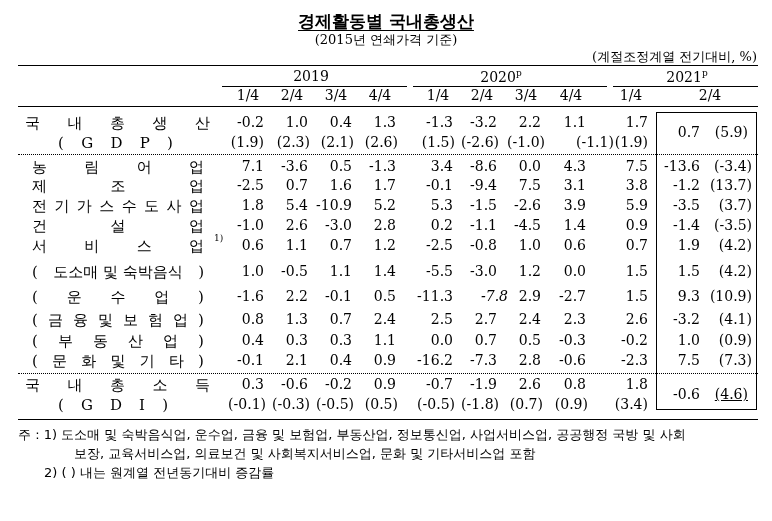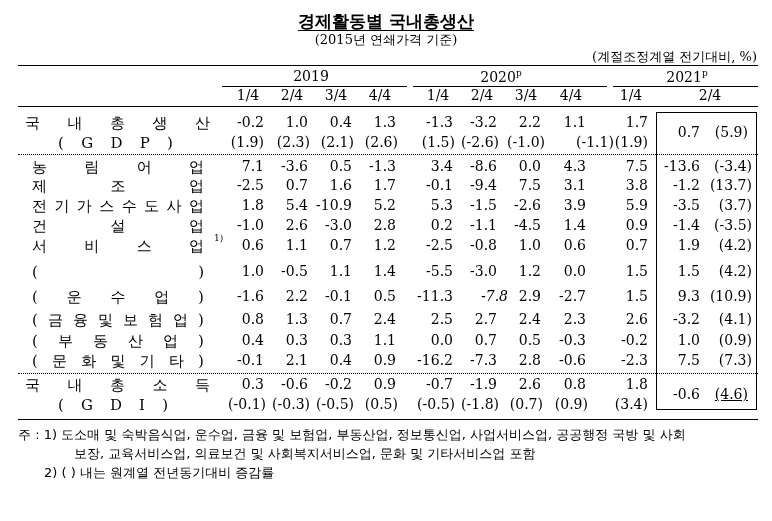--- a/index.html
+++ b/index.html
@@ -176,21 +176,21 @@
   <div class="val" style="left:405px;">-2.5</div>
   <div class="val" style="left:449px;">-0.8</div>
   <div class="val" style="left:493px;">1.0</div>
   <div class="val" style="left:538px;">0.6</div>
   <div class="val" style="left:600px;">0.7</div>
   <div class="val" style="left:652px;">1.9</div>
   <div class="val" style="left:704px;">(4.2)</div>
 </div>
 
 <div class="row" style="top:263px;">
-  <div class="label" style="left:32px; width:172px;"><span>(</span><span>)</span></div>
+  <div class="label" style="left:32px; width:172px;"><span>(</span><span>도소매 및 숙박음식</span><span>)</span></div>
   <div class="val" style="left:216px;">1.0</div>
   <div class="val" style="left:260px;">-0.5</div>
   <div class="val" style="left:304px;">1.1</div>
   <div class="val" style="left:348px;">1.4</div>
   <div class="val" style="left:405px;">-5.5</div>
   <div class="val" style="left:449px;">-3.0</div>
   <div class="val" style="left:493px;">1.2</div>
   <div class="val" style="left:538px;">0.0</div>
   <div class="val" style="left:600px;">1.5</div>
   <div class="val" style="left:652px;">1.5</div>

